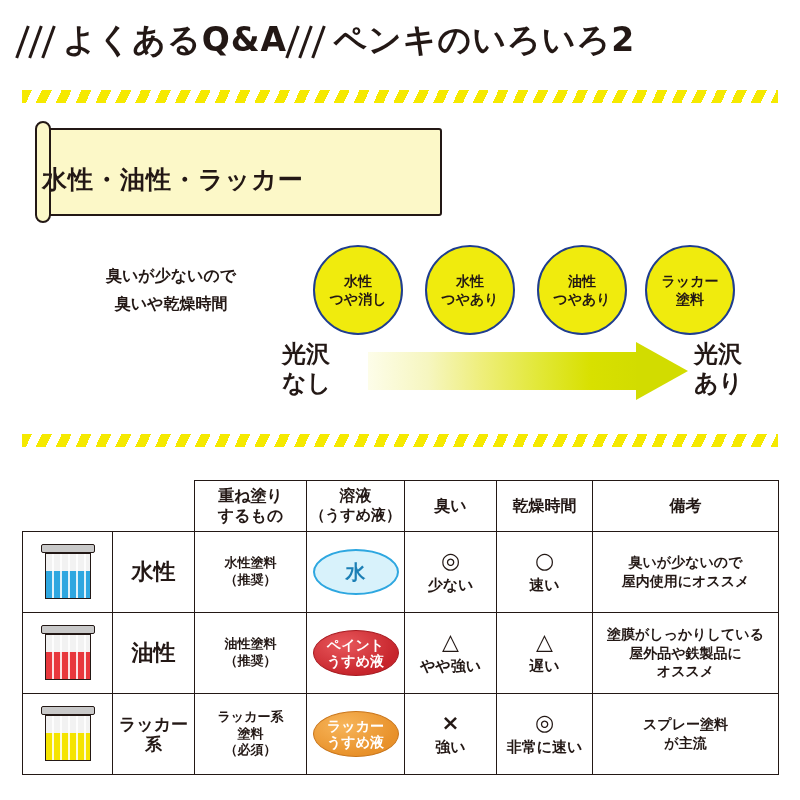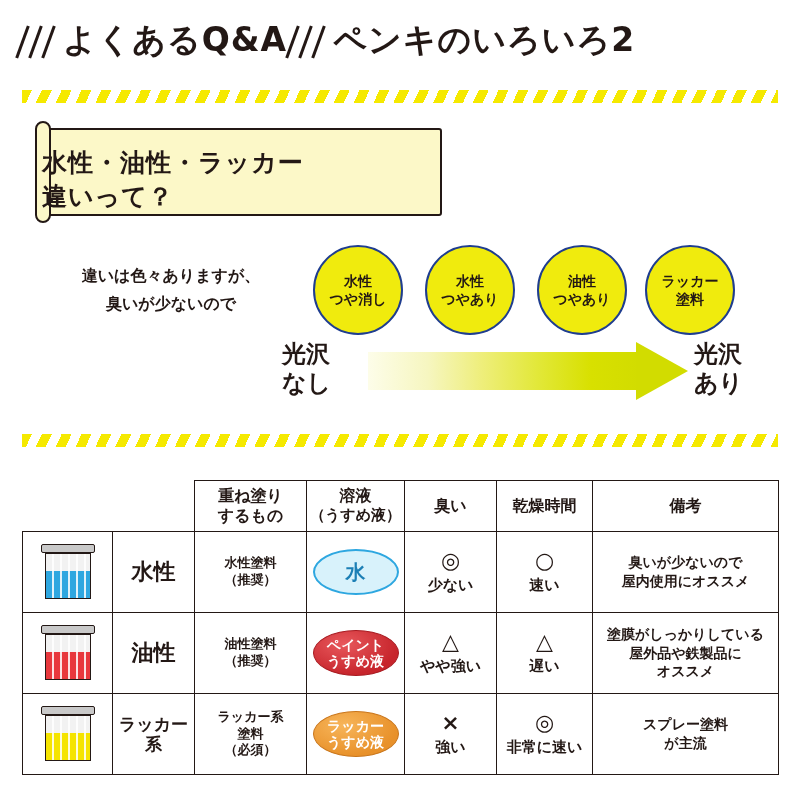--- a/index.html
+++ b/index.html
@@ -321,26 +321,25 @@
   </div>
 </div>
 
 <div class="stripe stripe-top"></div>
 
 <div class="scroll-box">
   <div class="scroll-knob"></div>
 </div>
 <div class="scroll-text">
   <div>水性・油性・ラッカー</div>
-  <div>違いって？</div>
 </div>
 
 <div class="lead-text">
-  <div>違いは色々ありますが、</div>
   <div>臭いが少ないので</div>
+  <div>臭いや乾燥時間</div>
 </div>
 
 <div class="circle c1">
   <span>水性</span>
   <span>つや消し</span>
 </div>
 <div class="circle c2">
   <span>水性</span>
   <span>つやあり</span>
 </div>

